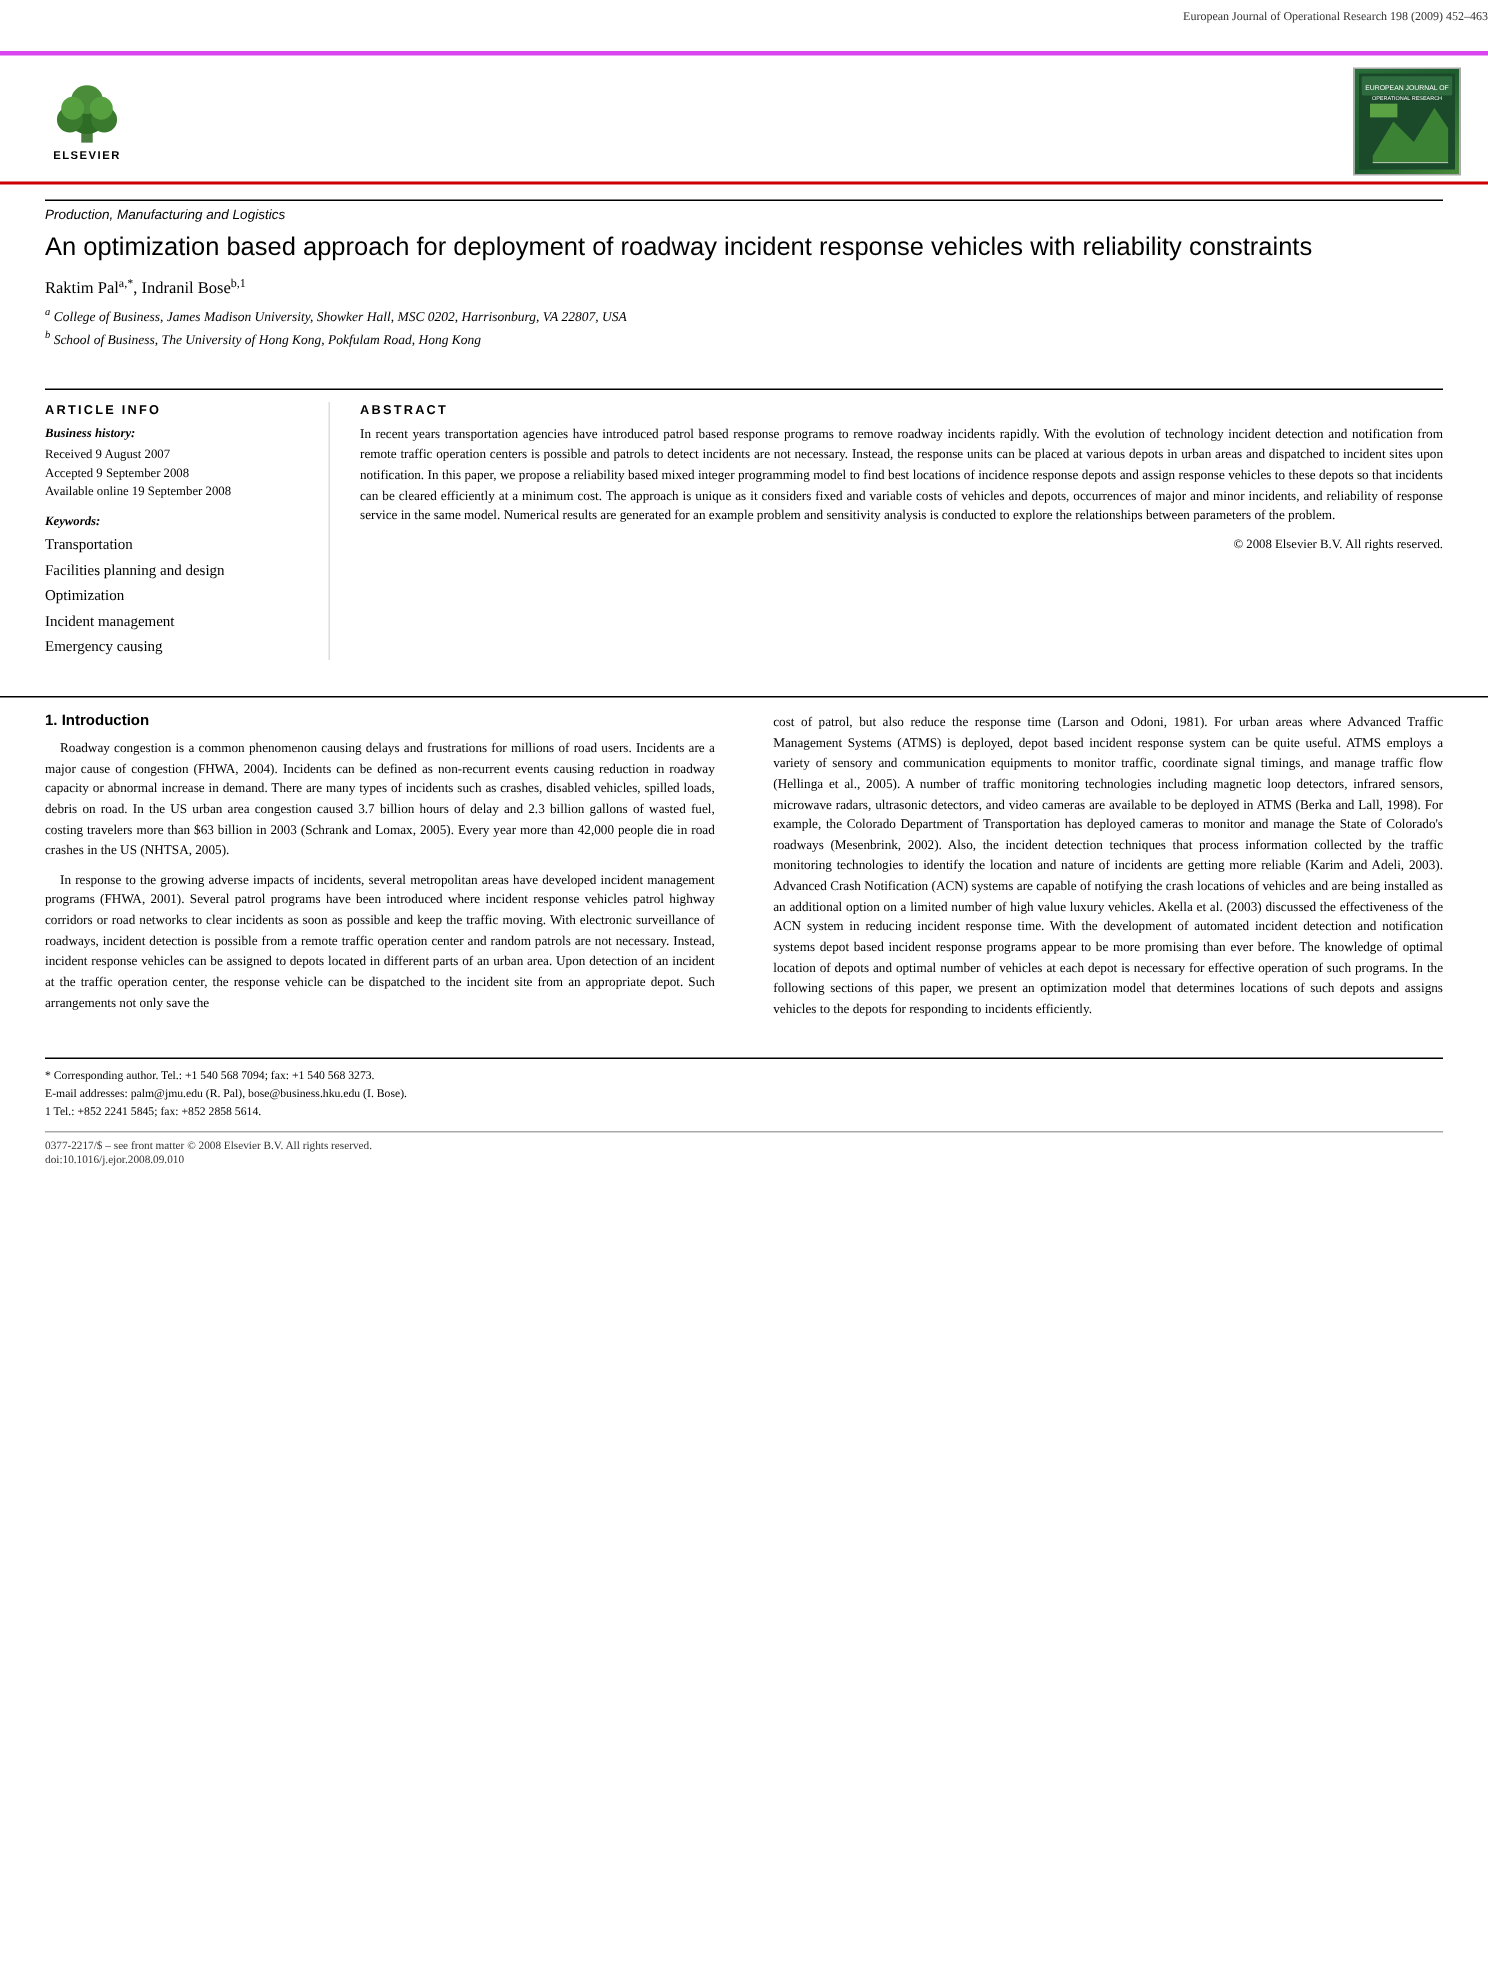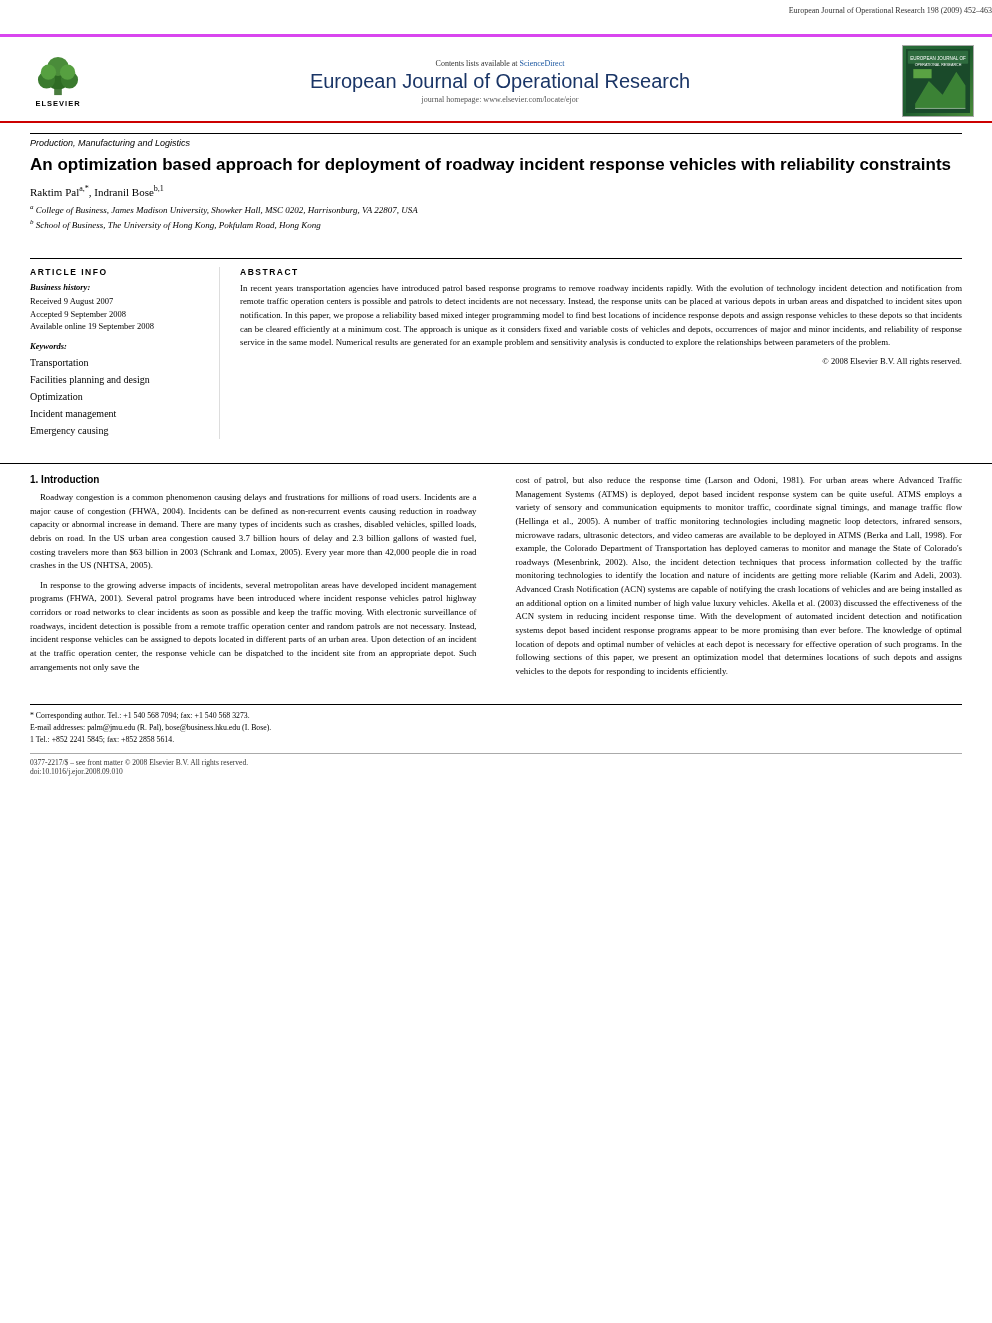--- a/index.html
+++ b/index.html
@@ -96,21 +96,21 @@
       font-size: 9px;
       color: #000;
       font-style: italic;
       border-top: 1px solid #000;
       padding-top: 4px;
       margin-bottom: 4px;
     }
     .article-title {
       font-family: Arial, sans-serif;
       font-size: 17px;
-      font-weight: bold;
+      font-weight: normal;
       color: #000;
       margin: 6px 0 8px 0;
       line-height: 1.3;
     }
     .authors {
       font-size: 11px;
       margin-bottom: 4px;
     }
     .authors sup { font-size: 8px; }
     .affiliations {
@@ -247,28 +247,20 @@
         <ellipse cx="18" cy="26" rx="9" ry="9" fill="#3a7a2e"></ellipse>
         <ellipse cx="42" cy="26" rx="9" ry="9" fill="#3a7a2e"></ellipse>
         <ellipse cx="30" cy="12" rx="11" ry="10" fill="#4a8c3a"></ellipse>
         <ellipse cx="20" cy="18" rx="8" ry="8" fill="#56a040"></ellipse>
         <ellipse cx="40" cy="18" rx="8" ry="8" fill="#56a040"></ellipse>
         <text x="30" y="58" font-size="6" font-family="Arial" text-anchor="middle" fill="#000">ELSEVIER</text>
       </svg>
       <div class="elsevier-text">ELSEVIER</div>
     </div>
 
-    <div class="journal-center">
-      <div class="science-direct-link">
-        <span>Contents lists available at</span>
-        <a href="#">ScienceDirect</a>
-      </div>
-      <div class="journal-title-header">European Journal of Operational Research</div>
-      <div class="journal-homepage">journal homepage: www.elsevier.com/locate/ejor</div>
-    </div>
 
     <div class="journal-cover">
       <svg width="70" height="70" viewBox="0 0 70 70" xmlns="http://www.w3.org/2000/svg">
         <rect width="70" height="70" fill="#1a4a2a"></rect>
         <rect x="2" y="2" width="66" height="14" fill="#2e6b3e" rx="1"></rect>
         <text x="35" y="12" font-size="5" fill="white" text-anchor="middle" font-family="Arial">EUROPEAN JOURNAL OF</text>
         <text x="35" y="19" font-size="4" fill="white" text-anchor="middle" font-family="Arial">OPERATIONAL RESEARCH</text>
 
         <polygon points="10,60 25,35 40,50 55,25 65,40 65,65 10,65" fill="#4a9a3a" opacity="0.7"></polygon>
         <line x1="10" y1="65" x2="65" y2="65" stroke="#fff" stroke-width="0.5"></line>

